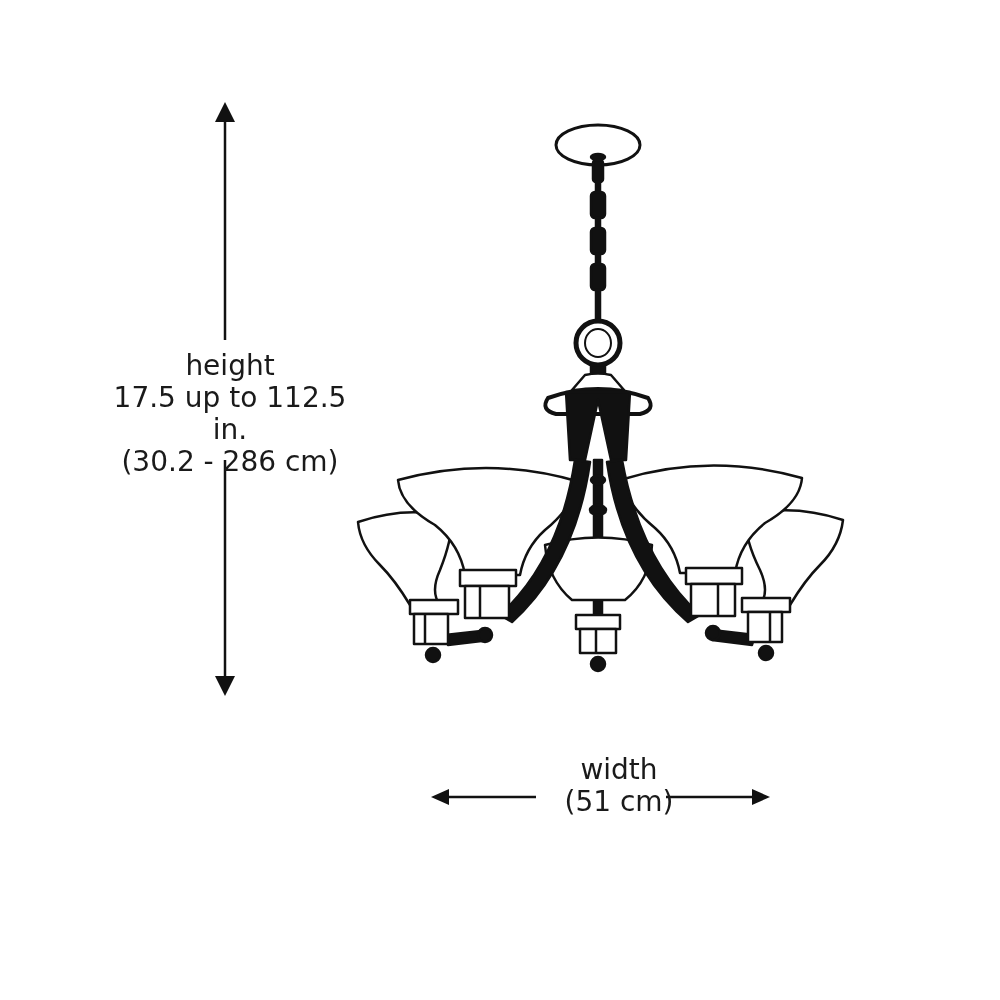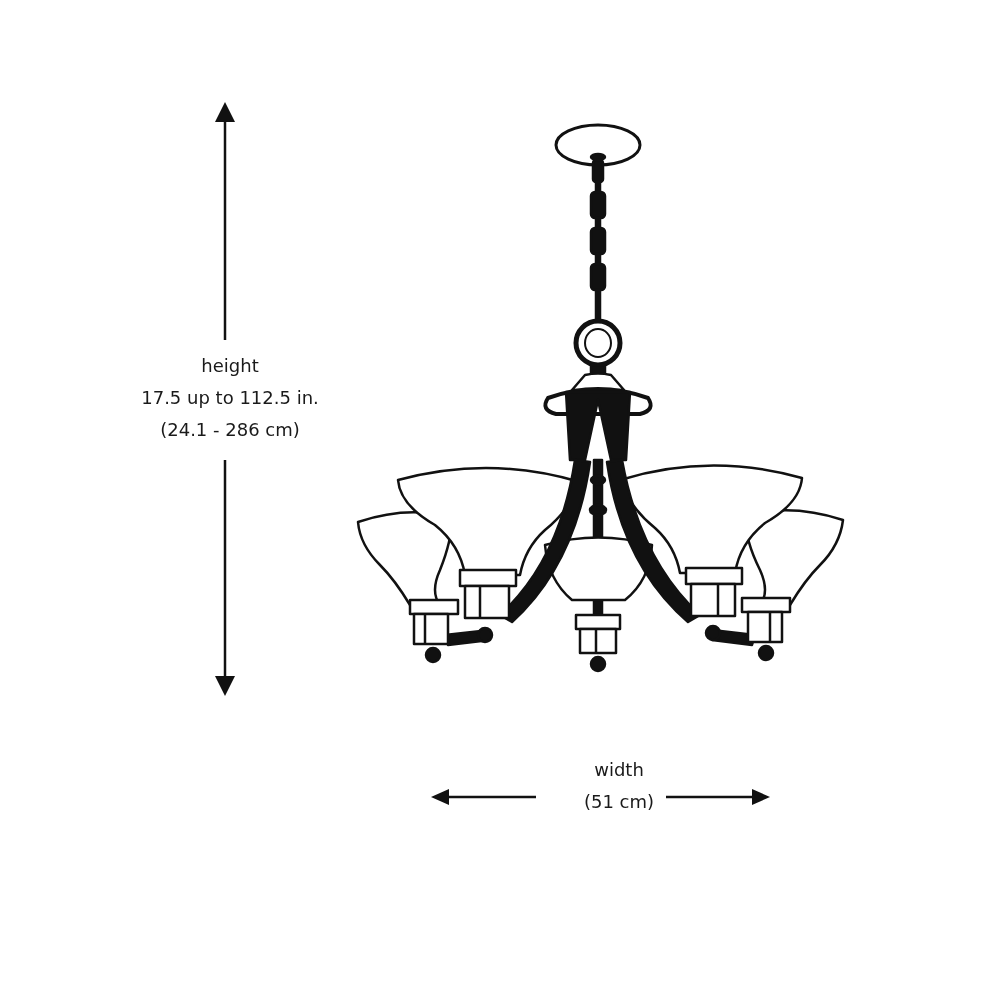--- a/index.html
+++ b/index.html
@@ -1,17 +1,17 @@
 <!DOCTYPE html>
 <html><head>
 <meta charset="utf-8">
 <style>
   html, body { margin: 0; padding: 0; background: #ffffff; }
   #canvas { position: relative; width: 1000px; height: 1000px; background: #ffffff; overflow: hidden; }
-  .label { position: absolute; font-family: "DejaVu Sans", sans-serif; color: #1a1a1a; font-size: 18px; line-height: 32px; text-align: center; }
+  .label { position: absolute; font-family: "DejaVu Sans", sans-serif; color: #1a1a1a; font-size: 28px; line-height: 32px; text-align: center; }
   #height-label { left: 100px; top: 350px; width: 260px; }
   #width-label { left: 544px; top: 754px; width: 150px; }
   .label span { display: block; }
   svg { position: absolute; left: 0; top: 0; }
 </style>
 </head>
 <body>
 
 <div id="canvas">
 
@@ -105,21 +105,21 @@
         <rect x="748" y="612" width="34" height="30"></rect>
         <line x1="770" y1="612" x2="770" y2="642"></line>
         <circle cx="766" cy="653" r="7" fill="#111"></circle>
       </g>
     </g>
   </svg>
 
   <div id="height-label" class="label">
     <span>height</span>
     <span>17.5 up to 112.5 in.</span>
-    <span>(24.1 - 286 cm)</span>
+    <span>(30.2 - 286 cm)</span>
   </div>
 
   <div id="width-label" class="label">
     <span>width</span>
     <span>(51 cm)</span>
   </div>
 
 </div>
 
 </body></html>

